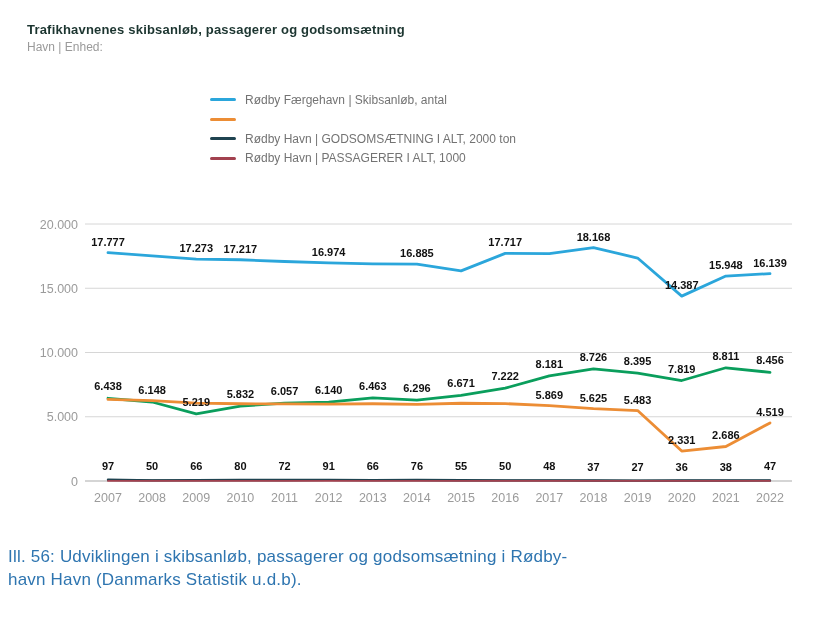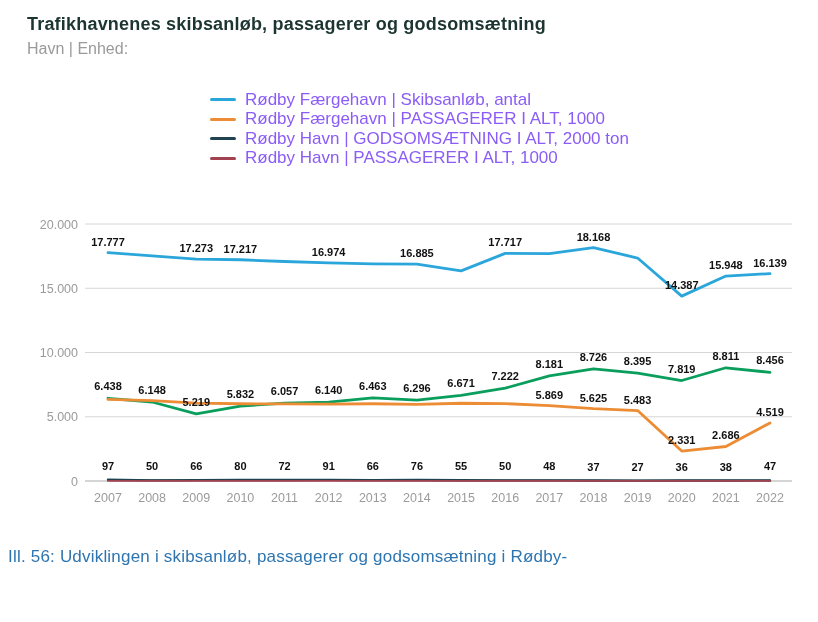--- a/index.html
+++ b/index.html
@@ -1,38 +1,38 @@
 <!DOCTYPE html>
 <html><head>
 <meta charset="utf-8">
 <style>
   html,body{margin:0;padding:0;}
   body{
     width:818px;height:622px;position:relative;background:#ffffff;
     font-family:"Liberation Sans", sans-serif;overflow:hidden;
   }
   .title{
-    position:absolute;left:27px;top:14px;
-    font-size:18px;font-weight:bold;color:#1c3530;letter-spacing:.2px;
+    position:absolute;left:27px;top:22px;
+    font-size:13px;font-weight:bold;color:#1c3530;letter-spacing:.2px;
   }
   .subtitle{
     position:absolute;left:27px;top:40px;
-    font-size:16px;color:#9a9a9a;
+    font-size:12px;color:#9a9a9a;
   }
   .legend{
     position:absolute;left:210px;top:90px;
   }
   .legend-row{
     display:flex;align-items:center;height:19.5px;
   }
   .legend-swatch{
     width:26px;height:3px;border-radius:2px;margin-right:9px;flex:0 0 auto;
   }
   .legend-label{
-    font-size:17px;color:#8b5cf6;white-space:nowrap;
+    font-size:12px;color:#737373;white-space:nowrap;
   }
   #chart-svg{position:absolute;left:0;top:205px;}
   .gridline{stroke:#d6d6d6;stroke-width:1;}
   .gridline.zero{stroke:#ababab;}
   .ytick{font-size:12.5px;fill:#9b9b9b;}
   .xtick{font-size:12.5px;fill:#9b9b9b;}
   .dlabel{font-size:11px;font-weight:bold;fill:#111111;}
   .series-line{fill:none;stroke-linejoin:round;stroke-linecap:round;}
   .caption{
     position:absolute;left:8px;top:545px;width:806px;
@@ -47,21 +47,20 @@
 <div class="title">Trafikhavnenes skibsanløb, passagerer og godsomsætning</div>
 <div class="subtitle">Havn | Enhed:</div>
 
 <div class="legend" id="legend">
     <div class="legend-row">
       <div class="legend-swatch" style="background: rgb(43, 166, 219);"></div>
       <div class="legend-label">Rødby Færgehavn | Skibsanløb, antal</div>
     </div>
     <div class="legend-row">
       <div class="legend-swatch" style="background: rgb(236, 141, 53);"></div>
-      <div class="legend-label">Rødby Færgehavn | PASSAGERER I ALT, 1000</div>
     </div>
     <div class="legend-row">
       <div class="legend-swatch" style="background: rgb(31, 67, 80);"></div>
       <div class="legend-label">Rødby Havn | GODSOMSÆTNING I ALT, 2000 ton</div>
     </div>
     <div class="legend-row">
       <div class="legend-swatch" style="background: rgb(162, 65, 79);"></div>
       <div class="legend-label">Rødby Havn | PASSAGERER I ALT, 1000</div>
     </div>
   </div>
@@ -144,13 +143,14 @@
     <text x="549.3333333333333" y="265.3832" text-anchor="middle" class="dlabel">48</text>
     <text x="593.4666666666667" y="265.52455" text-anchor="middle" class="dlabel">37</text>
     <text x="637.6" y="265.65305" text-anchor="middle" class="dlabel">27</text>
     <text x="681.7333333333333" y="265.5374" text-anchor="middle" class="dlabel">36</text>
     <text x="725.8666666666667" y="265.5117" text-anchor="middle" class="dlabel">38</text>
     <text x="770" y="265.39605" text-anchor="middle" class="dlabel">47</text>
   </svg>
 
 <div class="caption">
   <span>Ill. 56: Udviklingen i skibsanløb, passagerer og godsomsætning i Rødby-</span>
+  <span>havn Havn (Danmarks Statistik u.d.b).</span>
 </div>
 
 </body></html>

